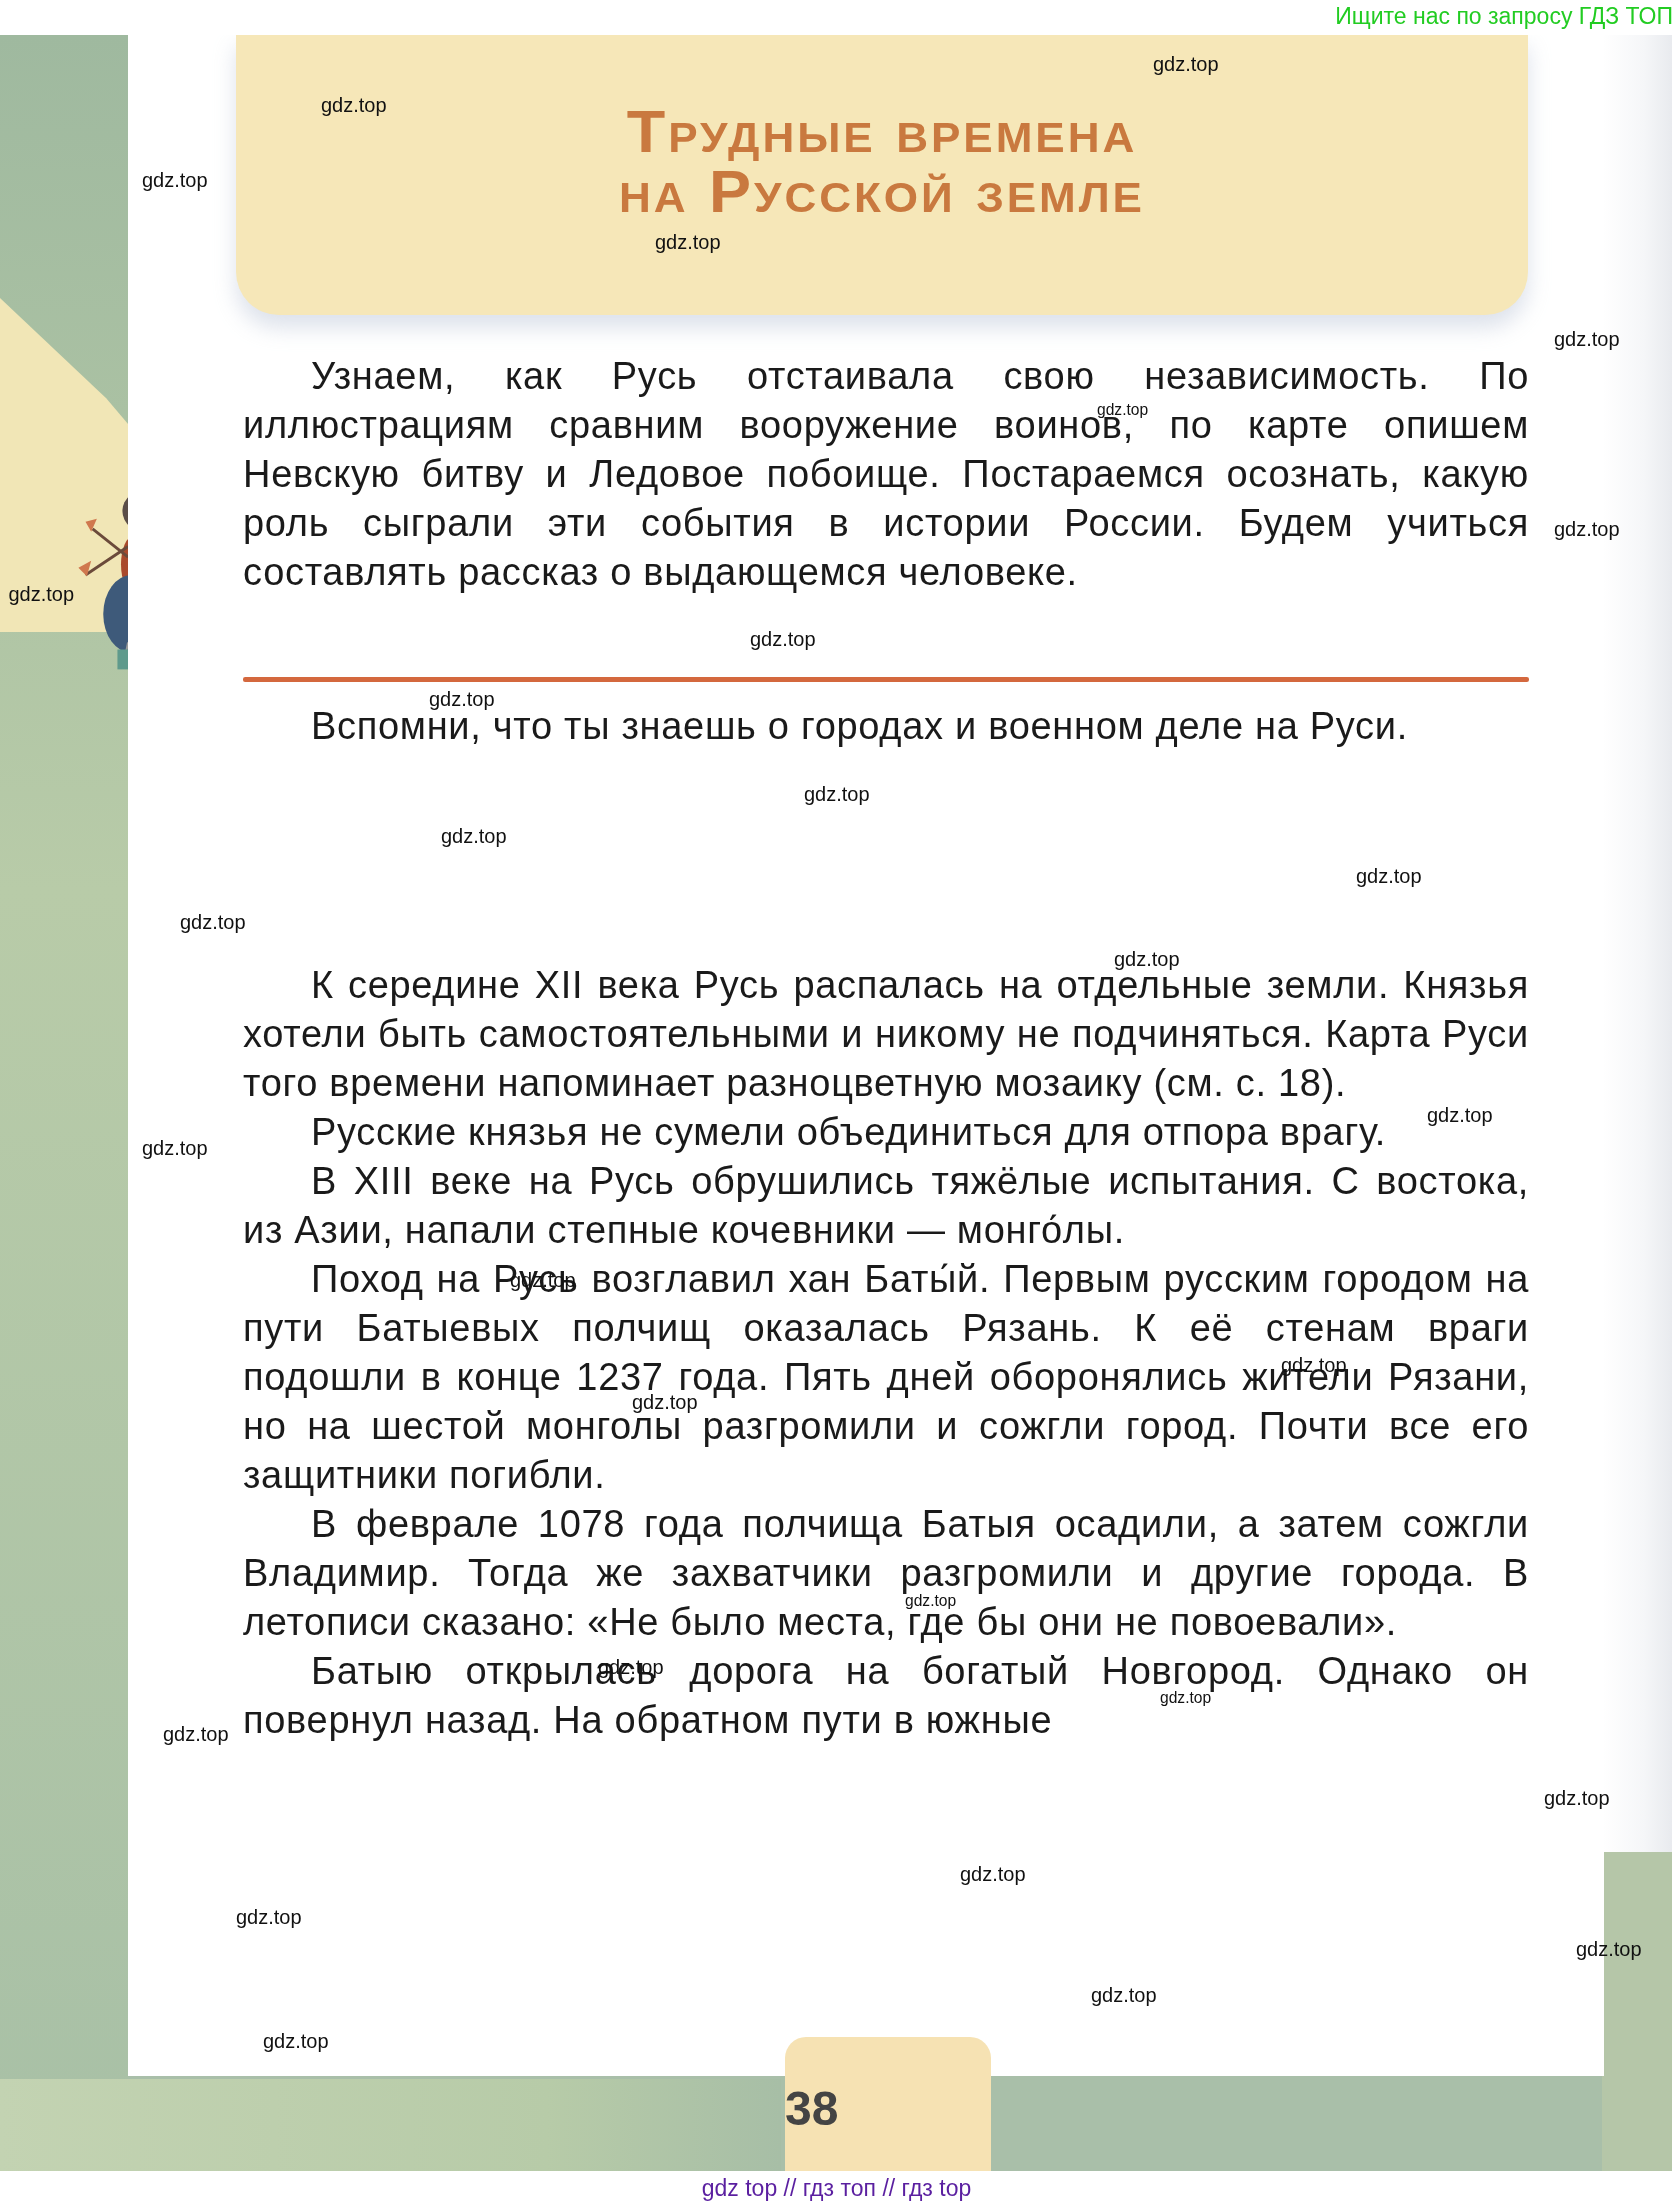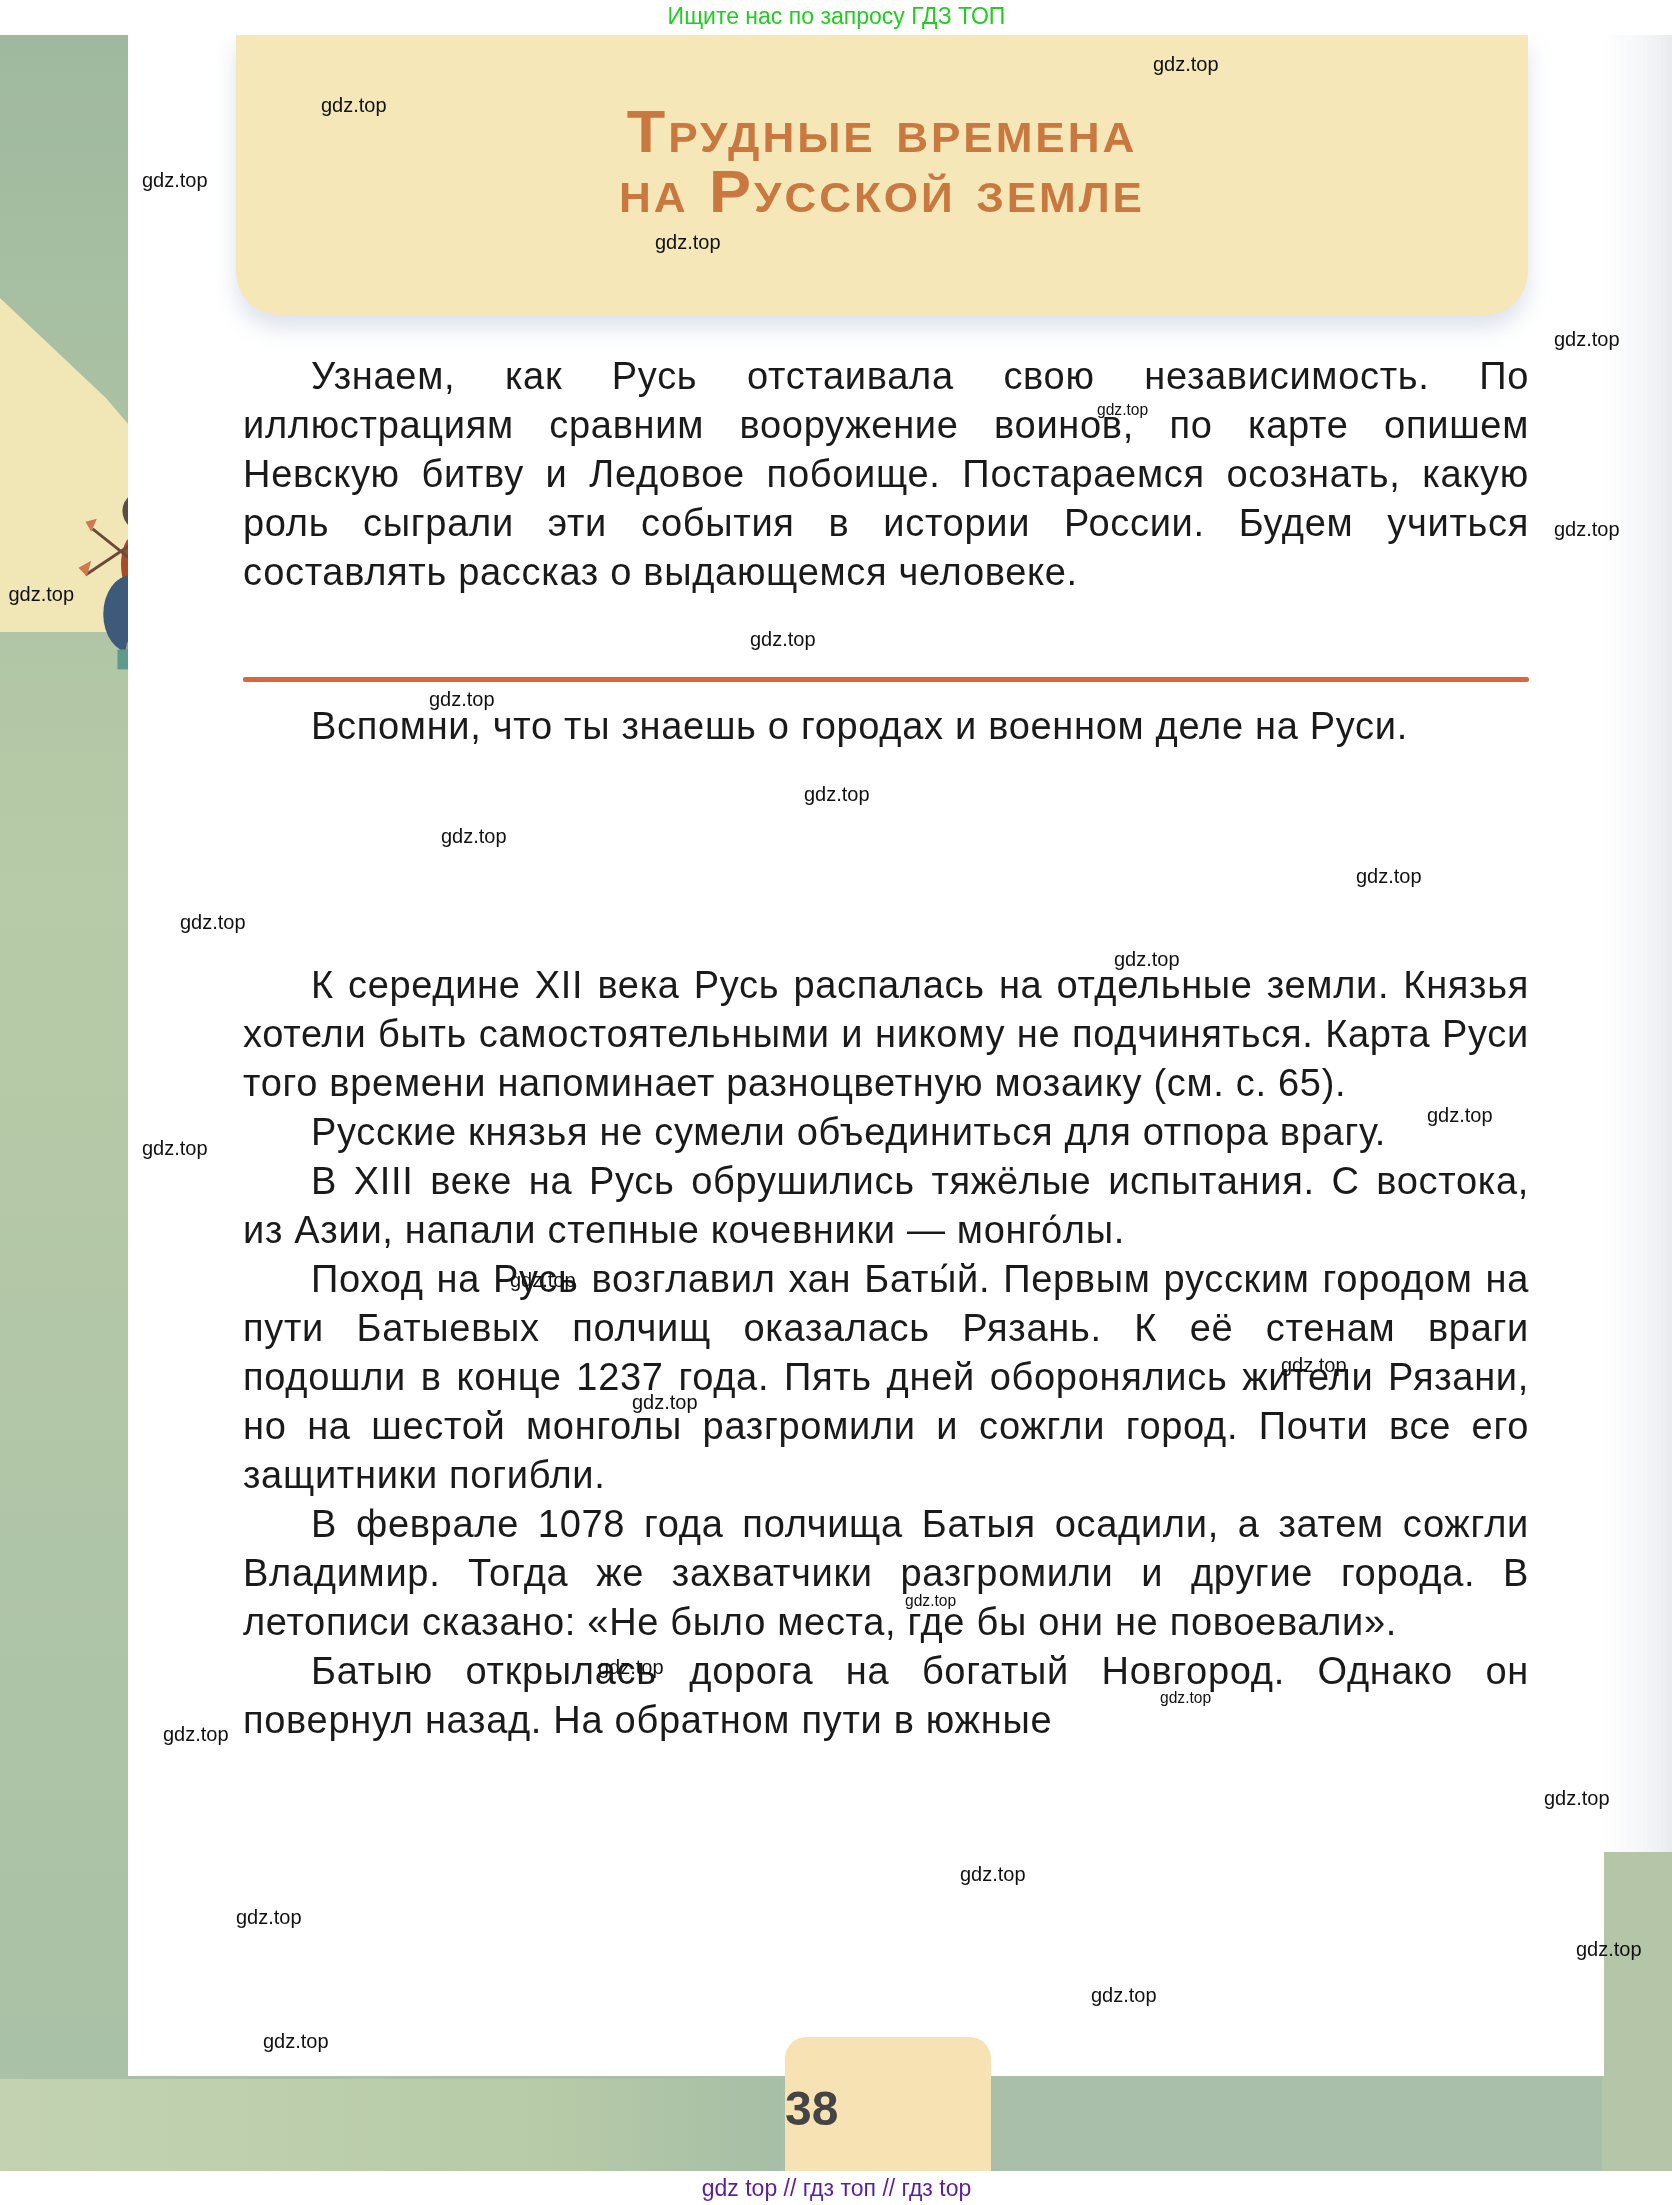--- a/index.html
+++ b/index.html
@@ -1,21 +1,21 @@
 <!DOCTYPE html>
 <html style="font-size:11.4px"><head>
   <meta charset="utf-8">
   <style>
     * { box-sizing: border-box; margin: 0; padding: 0; }
     html, body { width: 1673px; height: 2205px; background: #ffffff; overflow: hidden; }
     body { position: relative; font-family: "Liberation Sans", "DejaVu Sans", sans-serif; }
 
     .top-banner {
       position: absolute; left: 0; top: 0; width: 1673px; height: 34px;
-      text-align: center; color: #22cc22; font-size: 23px; line-height: 33px;
+      text-align: right; color: #22cc22; font-size: 23px; line-height: 33px;
       font-family: "Liberation Sans", sans-serif;
     }
 
     .scan {
       position: absolute; left: 0; top: 35px; width: 1673px; height: 2136px;
       background: #a9bfa9;
       overflow: hidden;
     }
     .scan .bg-left-light {
       position: absolute; left: 0; top: 0; width: 128px; height: 2136px;
@@ -143,21 +143,21 @@
     </div>
 
     <div class="divider"></div>
 
     <div class="text-block recall">
       <p>Вспомни, что ты знаешь о городах и военном деле на Руси.</p>
     </div>
 
 
     <div class="text-block body-text">
-      <p>К середине XII века Русь распалась на отдельные земли. Князья хотели быть самостоятельными и никому не подчиняться. Карта Руси того времени напоминает разноцветную мозаику (см. с. 65).</p>
+      <p>К середине XII века Русь распалась на отдельные земли. Князья хотели быть самостоятельными и никому не подчиняться. Карта Руси того времени напоминает разноцветную мозаику (см. с. 18).</p>
       <p>Русские князья не сумели объединиться для отпора врагу.</p>
       <p>В XIII веке на Русь обрушились тяжёлые испытания. С востока, из Азии, напали степные кочевники — монго́лы.</p>
       <p>Поход на Русь возглавил хан Баты́й. Первым русским городом на пути Батыевых полчищ оказалась Рязань. К её стенам враги подошли в конце 1237 года. Пять дней оборонялись жители Рязани, но на шестой монголы разгромили и сожгли город. Почти все его защитники погибли.</p>
       <p>В феврале 1078 года полчища Батыя осадили, а затем сожгли Владимир. Тогда же захватчики разгромили и другие города. В летописи сказано: «Не было места, где бы они не повоевали».</p>
       <p>Батыю открылась дорога на богатый Новгород. Однако он повернул назад. На обратном пути в южные</p>
     </div>
   </div>
 
   <div class="page-number-tab">
     <div class="page-number">38</div>

